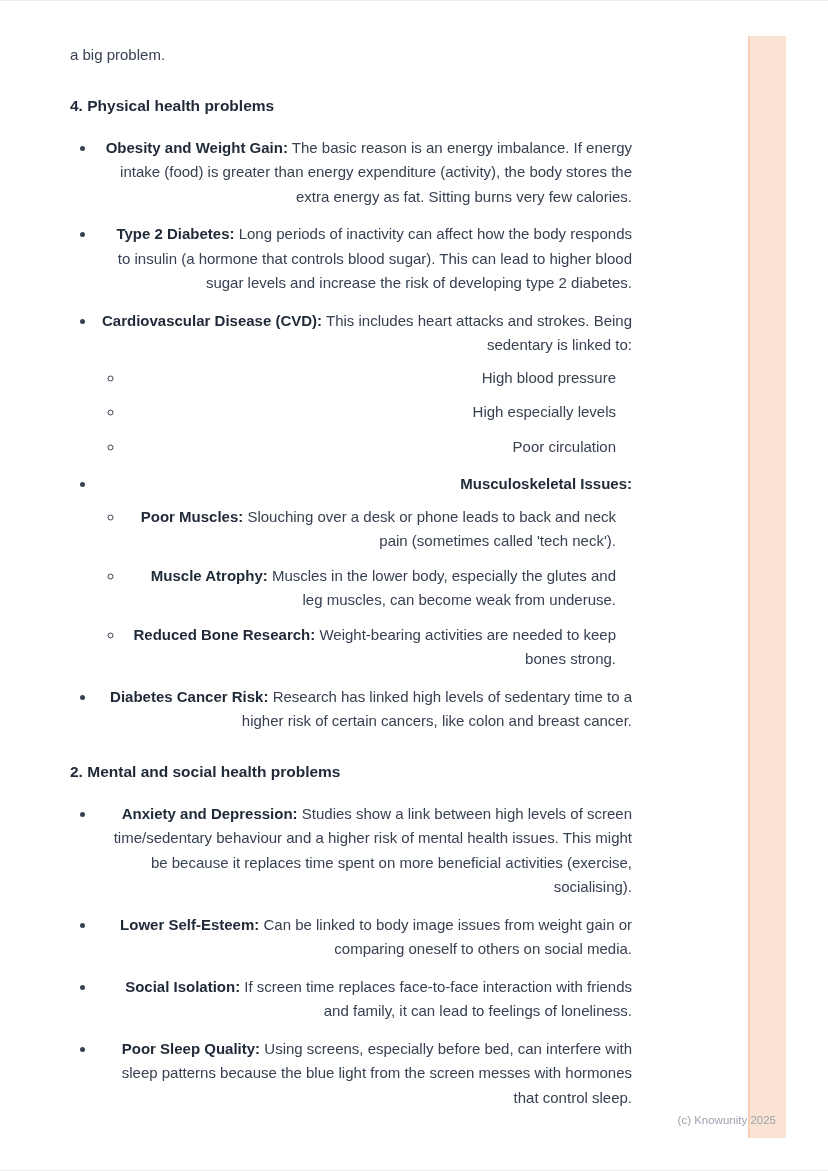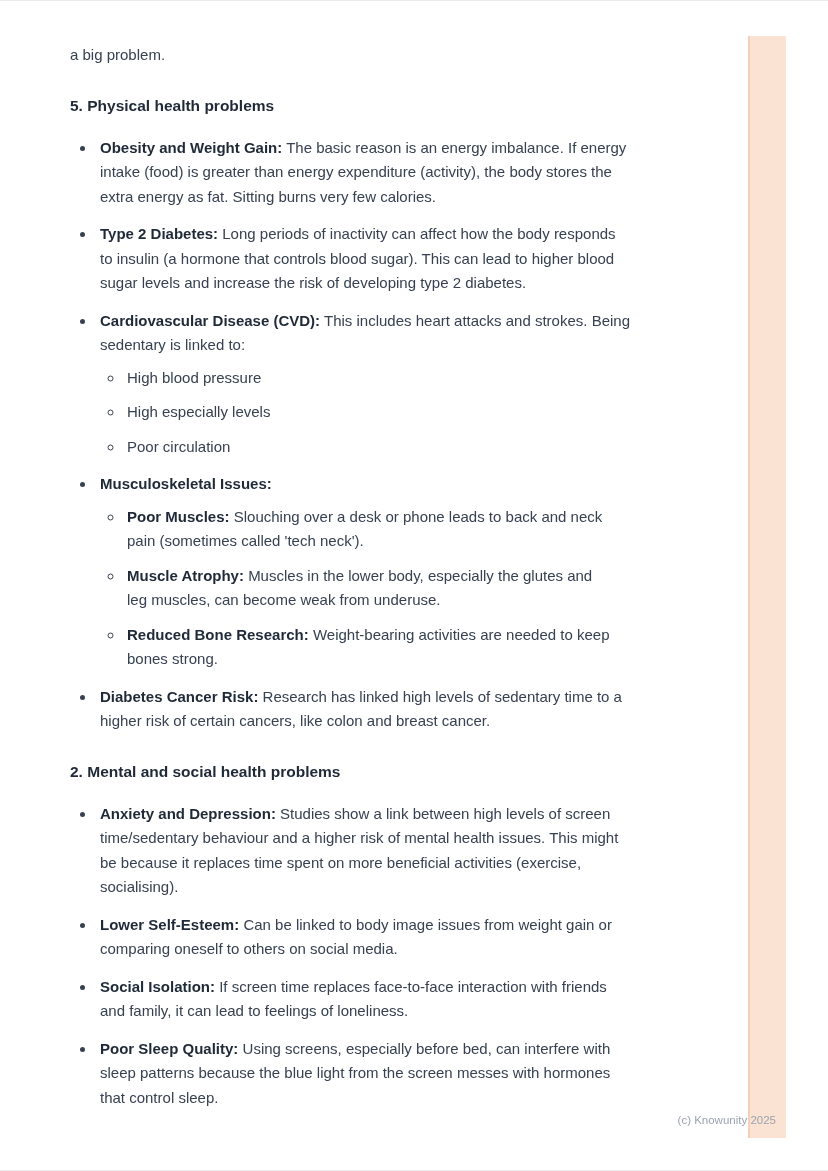--- a/index.html
+++ b/index.html
@@ -43,20 +43,21 @@
     font-size: 15.5px;
     font-weight: 700;
     color: #1f2937;
     margin: 26px 0 0 0;
     line-height: 24px;
   }
   ul.top-list {
     list-style-type: disc;
     margin: 18px 0 4px 0;
     padding-left: 26px;
+    text-align: right;
   }
   ul.top-list > li {
     padding-left: 4px;
     margin-bottom: 13px;
   }
   ul.sub-list {
     list-style-type: circle;
     margin: 8px 16px 4px 0;
     padding-left: 24px;
   }
@@ -78,21 +79,21 @@
 <body>
 
 <div class="page">
 
   <div class="accent-stripe"></div>
 
   <div class="content">
 
     <p class="intro">a big problem.</p>
 
-    <h3 class="section-heading">5. Physical health problems</h3>
+    <h3 class="section-heading">4. Physical health problems</h3>
 
     <ul class="top-list">
 
       <li>
         <strong class="lead">Obesity and Weight Gain:</strong>
         <span>The basic reason is an energy imbalance. If energy intake (food) is greater than energy expenditure (activity), the body stores the extra energy as fat. Sitting burns very few calories.</span>
       </li>
 
       <li>
         <strong class="lead">Type 2 Diabetes:</strong>

